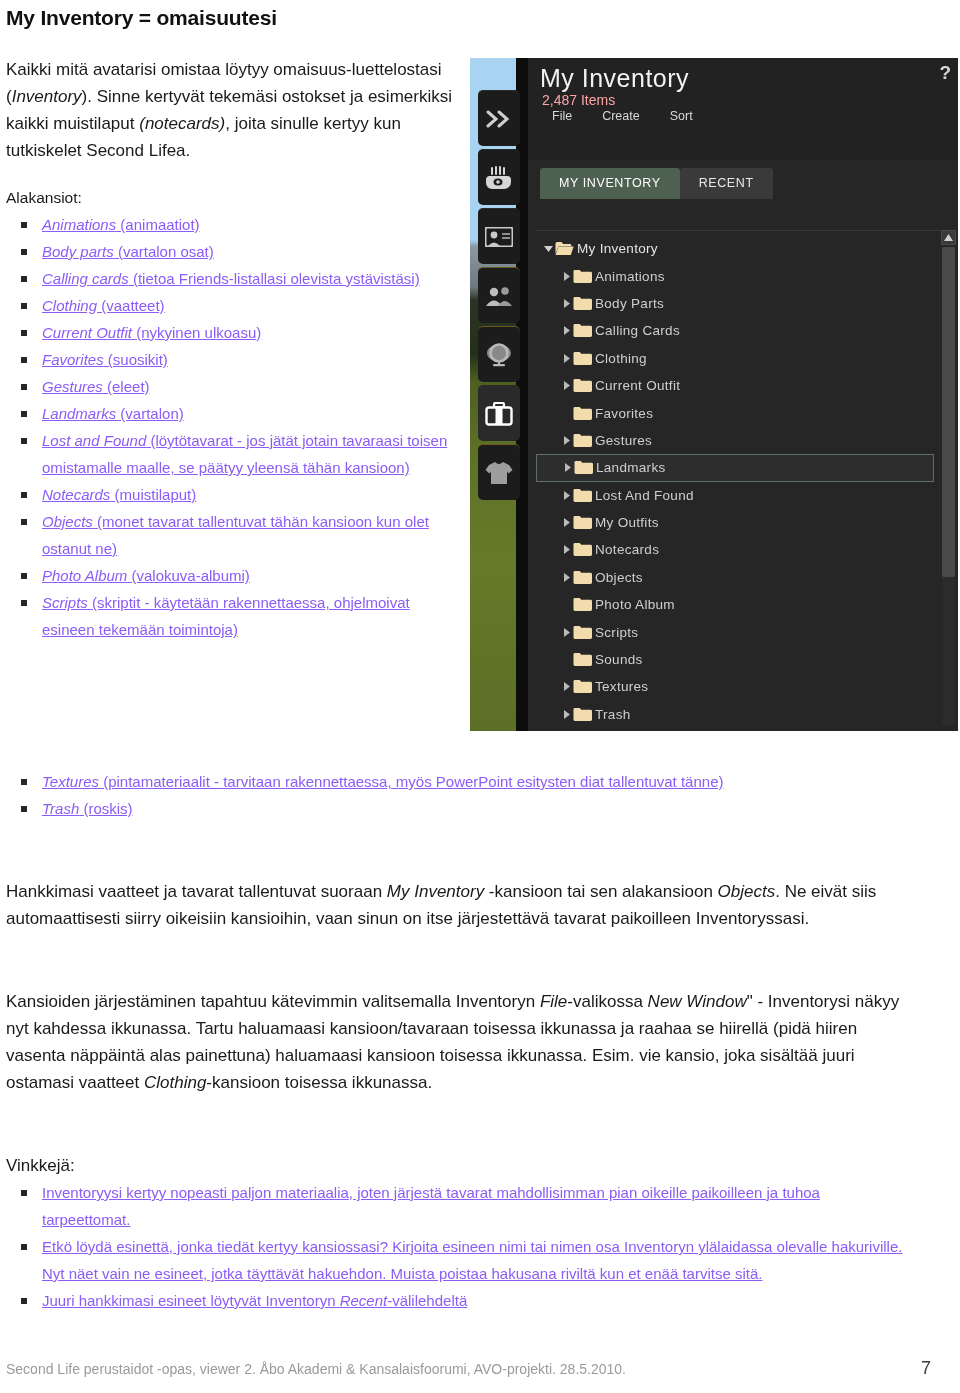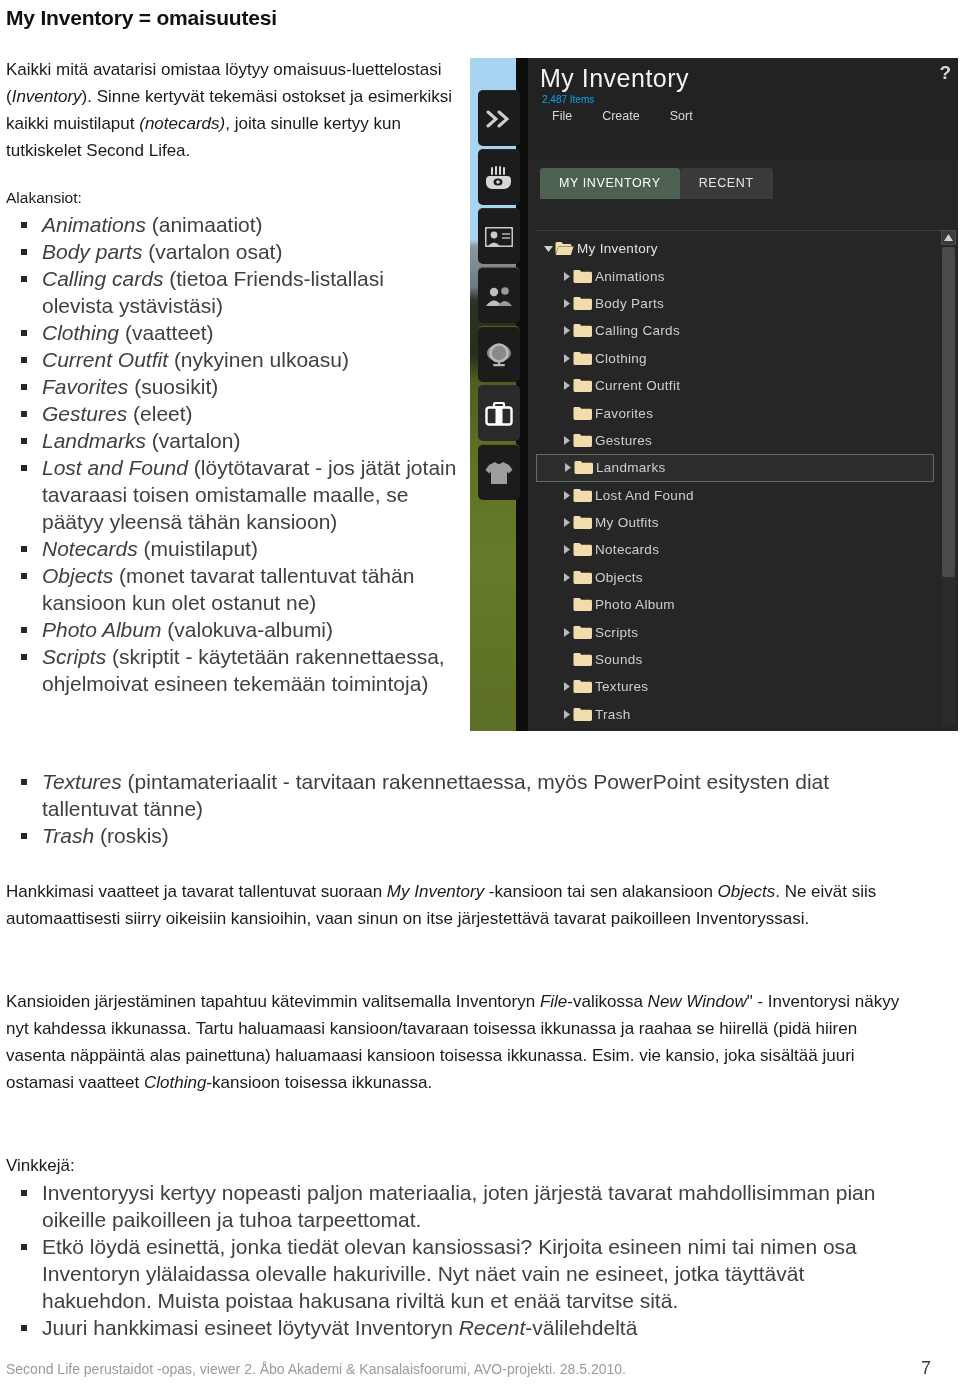--- a/index.html
+++ b/index.html
@@ -55,23 +55,24 @@
   }
 
   ul.bullets {
     list-style: none;
     margin: 0;
     padding: 0;
   }
   ul.bullets > li {
     position: relative;
     padding-left: 36px;
-    font-size: 21px;
+    font-size: 15px;
     line-height: 27px;
-    color: #404040;
+    color: #8b5cf6;
+    text-decoration: underline;
   }
   ul.bullets > li::before {
     content: "";
     position: absolute;
     left: 15px;
     top: 11px;
     width: 6px;
     height: 6px;
     background: #262626;
   }
@@ -156,22 +157,22 @@
     padding: 6px 12px 0 12px;
   }
   .inv-title {
     font-size: 25px;
     color: #f2f2f2;
     letter-spacing: 0.5px;
     line-height: 28px;
     font-weight: normal;
   }
   .inv-count {
-    font-size: 10px;
-    color: #0ea5e9;
+    font-size: 14px;
+    color: #fca5a5;
     line-height: 16px;
     padding-left: 2px;
   }
   .inv-help {
     position: absolute;
     right: 7px;
     top: 4px;
     font-size: 19px;
     color: #d8d8d8;
     font-weight: bold;
@@ -690,21 +691,21 @@
   <div class="full-col" style="top:988px;">
     <p class="para">
       <span>Kansioiden järjestäminen tapahtuu kätevimmin valitsemalla Inventoryn </span><em>File</em><span>-valikossa </span><em>New Window</em><span>" - Inventorysi näkyy nyt kahdessa ikkunassa. Tartu haluamaasi kansioon/tavaraan toisessa ikkunassa ja raahaa se hiirellä (pidä hiiren vasenta näppäintä alas painettuna) haluamaasi kansioon toisessa ikkunassa. Esim. vie kansio, joka sisältää juuri ostamasi vaatteet </span><em>Clothing</em><span>-kansioon toisessa ikkunassa.</span>
     </p>
   </div>
 
   <div class="full-col" style="top:1152px;">
     <div class="para">Vinkkejä:</div>
     <ul class="bullets" id="tips-list">
         <li><span>Inventoryysi kertyy nopeasti paljon materiaalia, joten järjestä tavarat mahdollisimman pian oikeille paikoilleen ja tuhoa tarpeettomat.</span></li>
-        <li><span>Etkö löydä esinettä, jonka tiedät olevan kansiossasi? Kirjoita esineen nimi tai nimen osa Inventoryn ylälaidassa olevalle hakuriville. Nyt näet vain ne esineet, jotka täyttävät hakuehdon. Muista poistaa hakusana riviltä kun et enää tarvitse sitä.</span></li>
+        <li><span>Etkö löydä esinettä, jonka tiedät kertyy kansiossasi? Kirjoita esineen nimi tai nimen osa Inventoryn ylälaidassa olevalle hakuriville. Nyt näet vain ne esineet, jotka täyttävät hakuehdon. Muista poistaa hakusana riviltä kun et enää tarvitse sitä.</span></li>
         <li><span>Juuri hankkimasi esineet löytyvät Inventoryn </span><em>Recent</em><span>-välilehdeltä</span></li>
       </ul>
   </div>
 
   <div class="footer">
     <div class="footer-text">Second Life perustaidot -opas, viewer 2. Åbo Akademi &amp; Kansalaisfoorumi, AVO-projekti. 28.5.2010.</div>
     <div class="footer-page">7</div>
   </div>
 
 </div>

